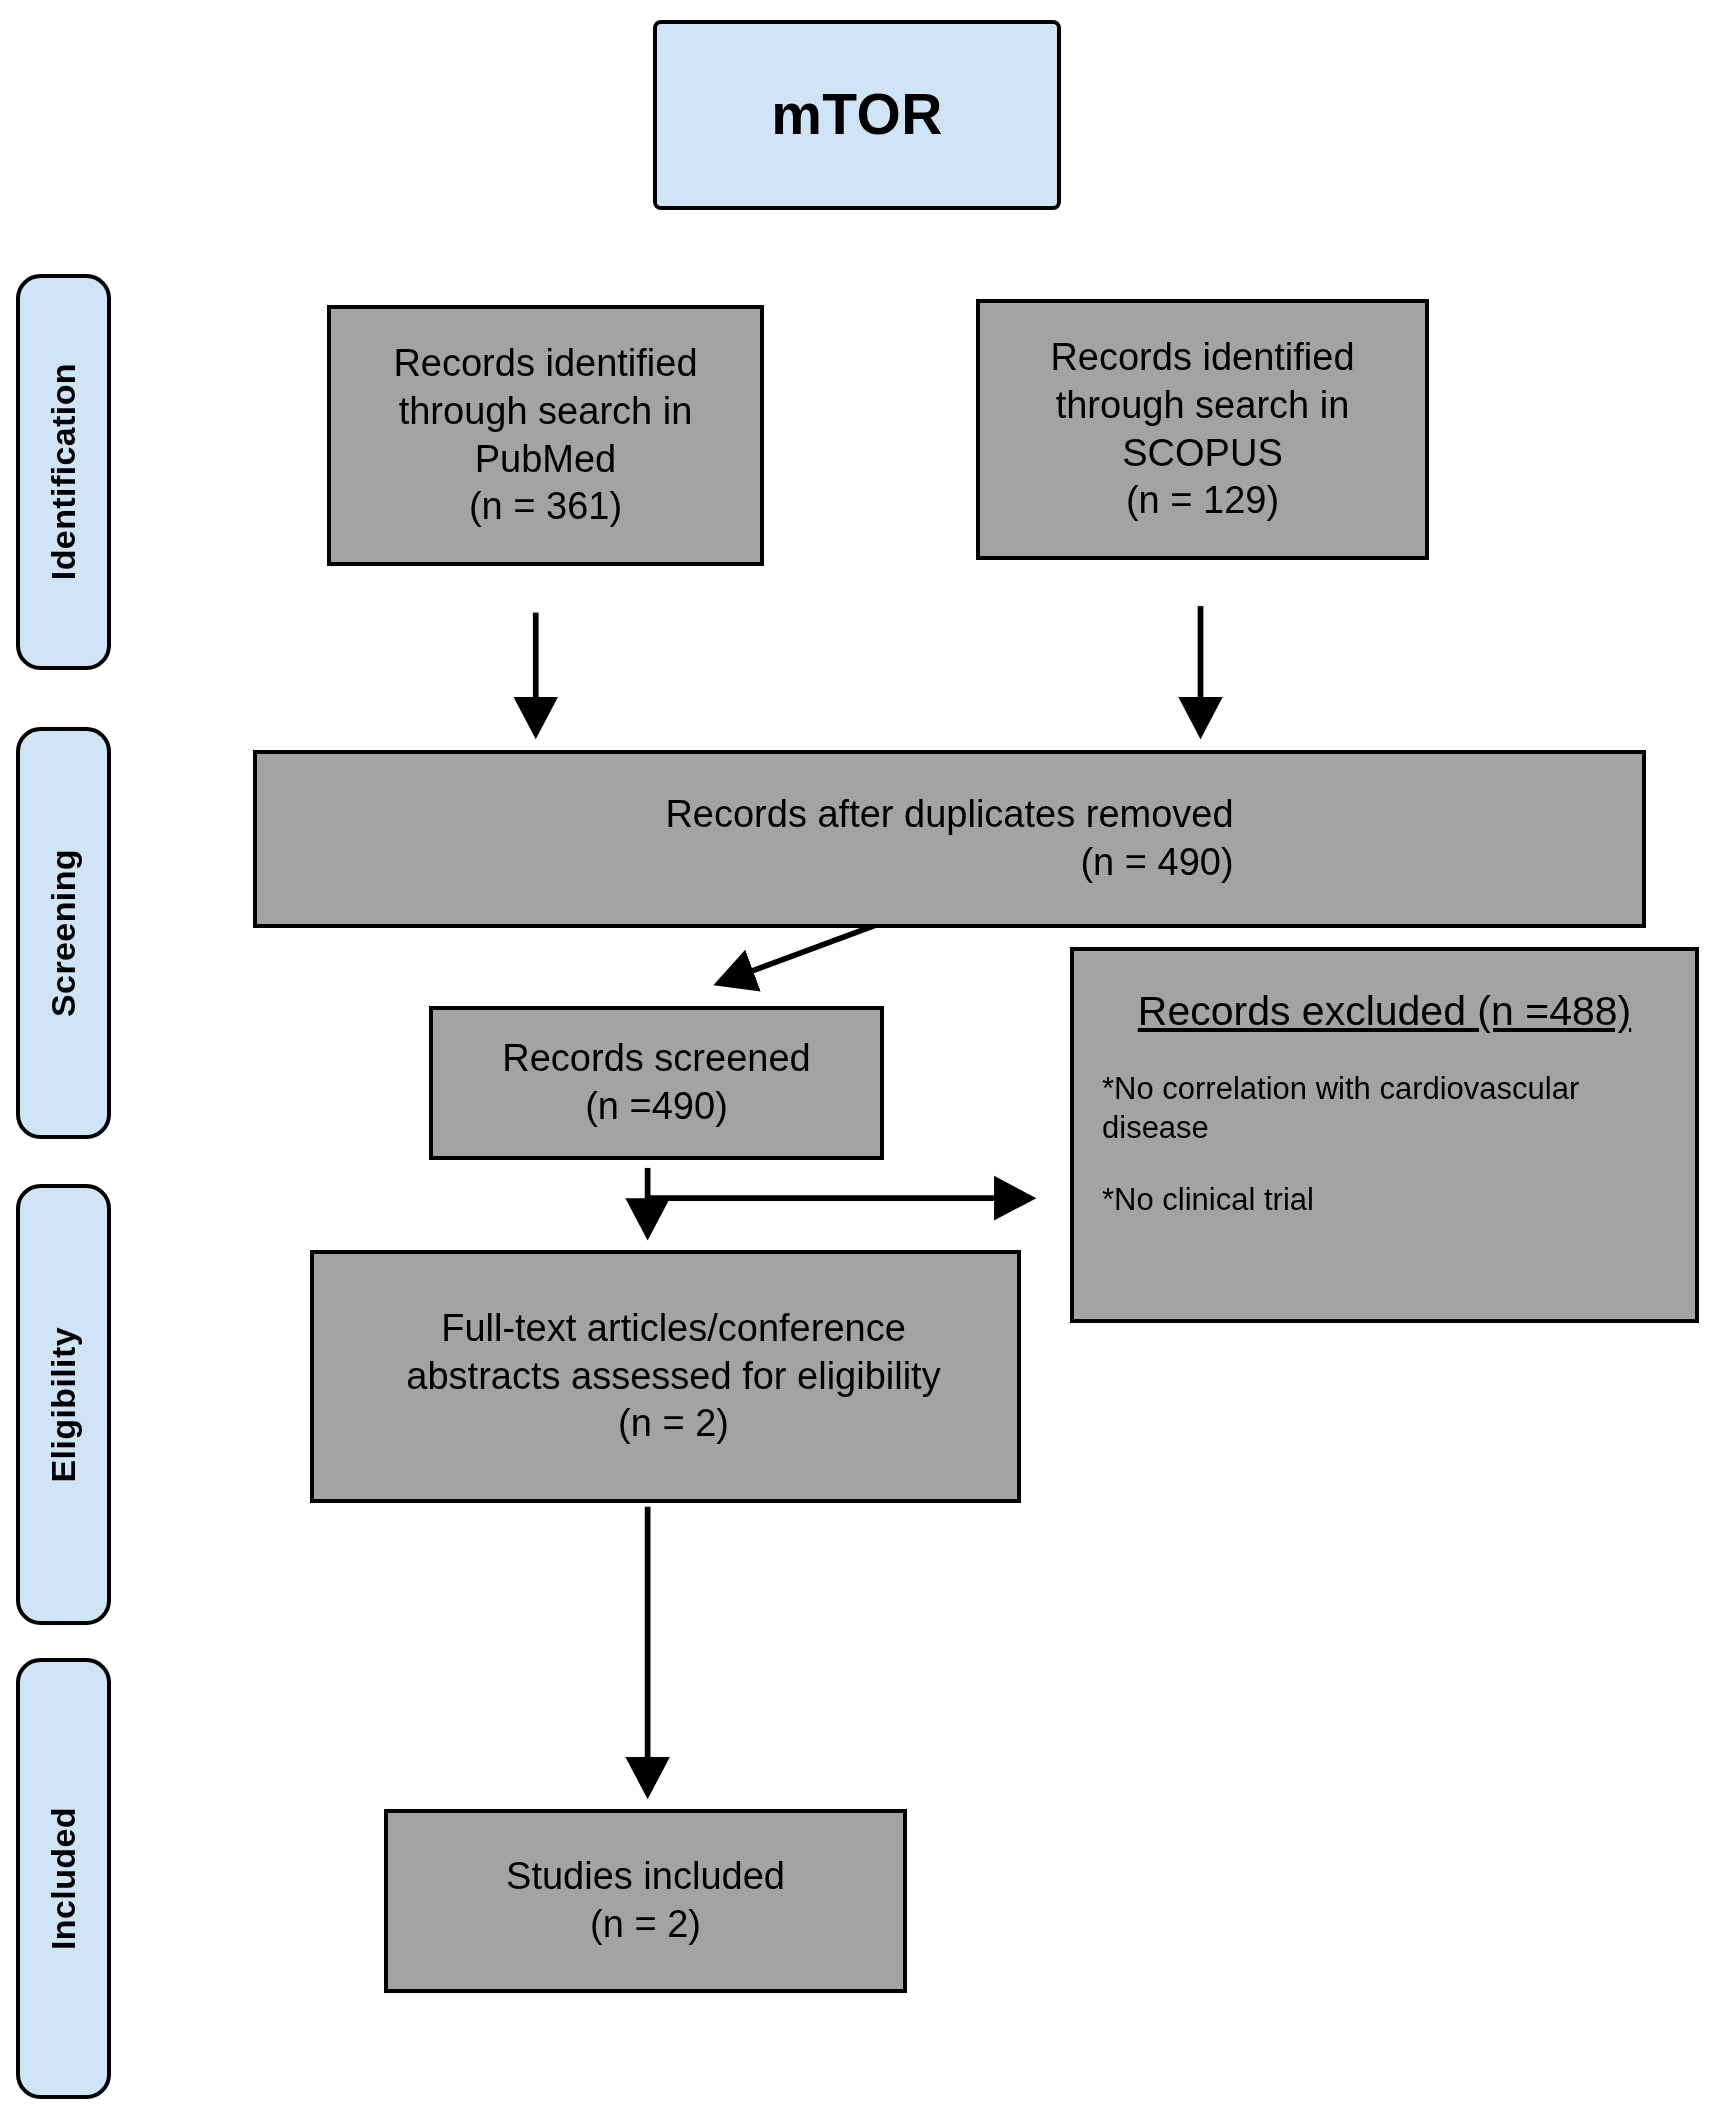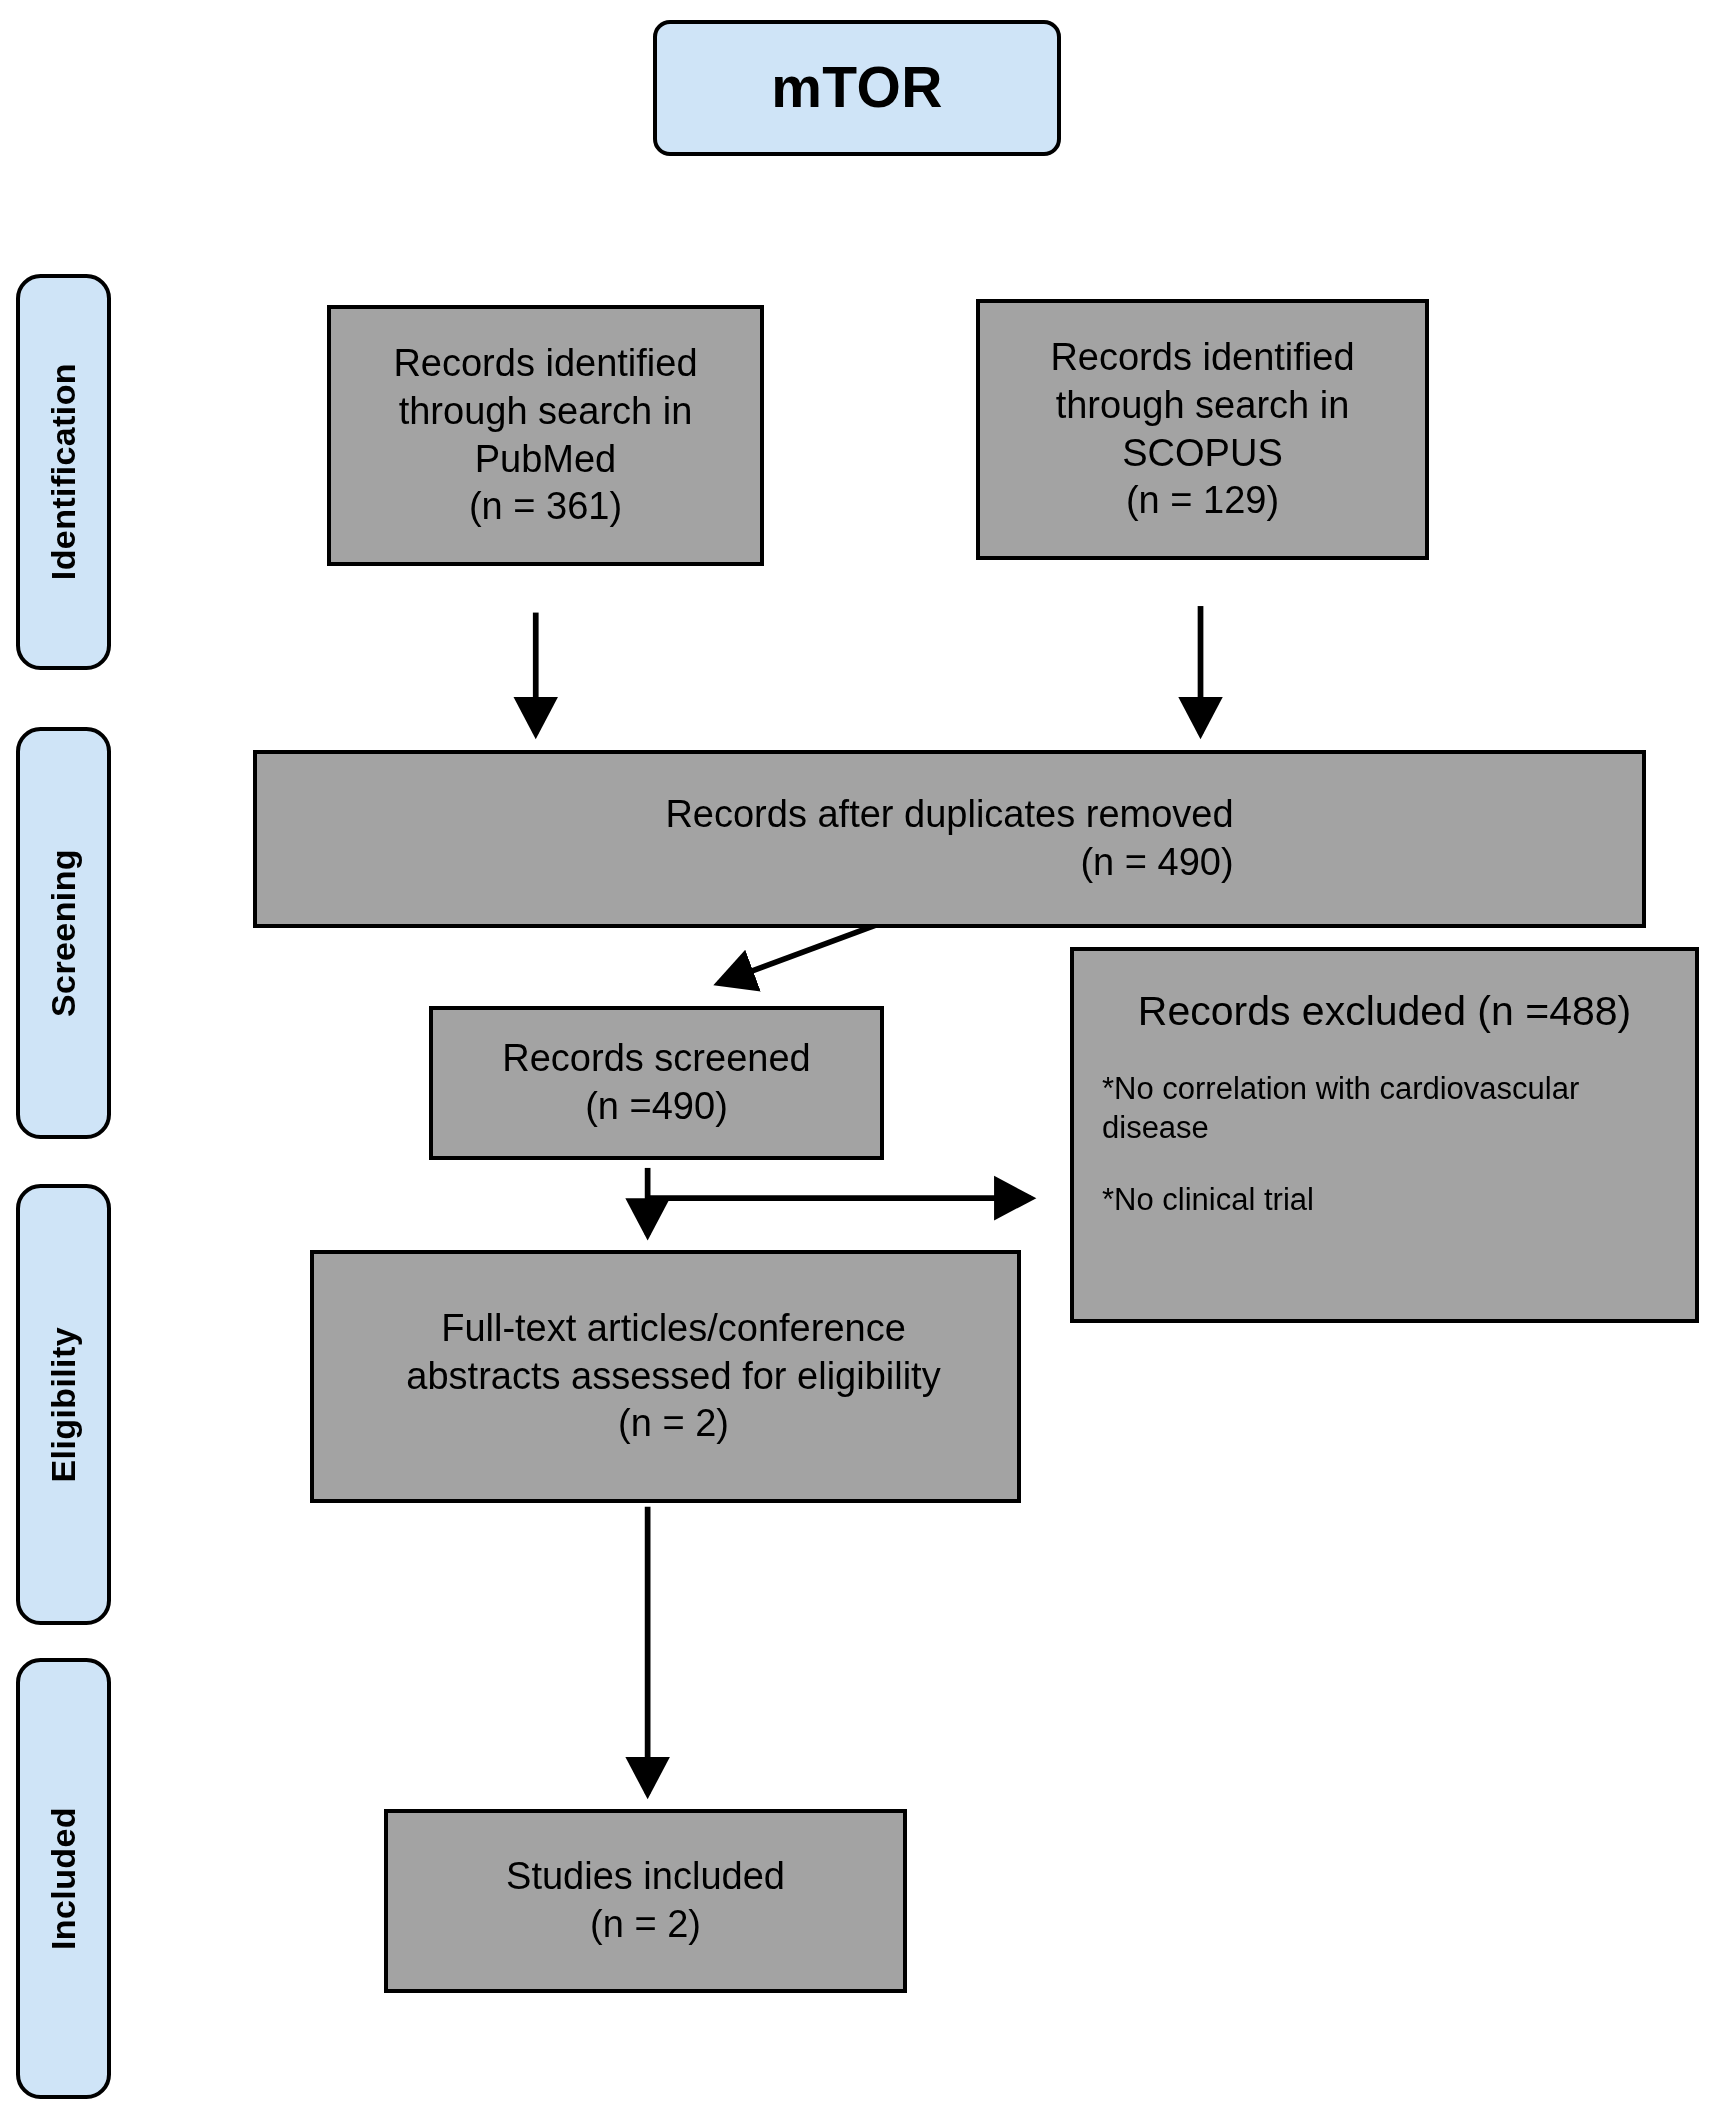--- a/index.html
+++ b/index.html
@@ -6,22 +6,22 @@
   body{width:1733px;height:2108px;position:relative;
        font-family:"Liberation Sans","DejaVu Sans",sans-serif;color:#000;}
   #canvas{position:absolute;inset:0;width:1733px;height:2108px;}
 
   .node{position:absolute;box-sizing:border-box;background:#a3a3a3;
         border:4.1px solid #000;display:flex;align-items:center;
         justify-content:center;text-align:center;}
   .node .txt{white-space:pre-line;line-height:1.26;}
 
   
-  #title-box{left:653px;top:20.4px;width:408px;height:136px;
-             background:#cfe4f7;border:4.9px solid #000;border-radius:17px;text-align:center;}
+  #title-box{left:653px;top:20.4px;width:408px;height:190px;
+             background:#cfe4f7;border:4.9px solid #000;border-radius:8px;text-align:center;}
   #title-box .txt{font-size:57px;font-weight:bold;letter-spacing:0.4px;}
 
   
   .stage{position:absolute;box-sizing:border-box;left:16.3px;width:95px;
          background:#cfe4f7;border:4.9px solid #000;border-radius:24.5px;
          display:flex;align-items:center;justify-content:center;}
   .stage .txt{writing-mode:vertical-rl;transform:rotate(180deg);
               font-size:34px;font-weight:bold;letter-spacing:0.4px;
               white-space:nowrap;}
   #stage-identification{top:274px;height:396px;}
@@ -38,21 +38,21 @@
 
   #box-duplicates{left:253px;top:750px;width:1393px;height:178px;text-align:right;}
   #box-duplicates .txt{font-size:38px;}
 
   #box-screened{left:429px;top:1006px;width:455px;height:154px;}
   #box-screened .txt{font-size:38px;}
 
   #box-excluded{left:1070px;top:947px;width:629px;height:376px;
                 display:block;padding:24.5px 28px 0 28px;}
   #box-excluded .excl-title{font-size:41px;text-align:center;
-                            line-height:1.2;margin:11.4px 0 0 0;}
+                            line-height:1.2;margin:11.4px 0 0 0;text-decoration:underline;}
   #box-excluded .excl-item{font-size:31px;text-align:left;
                            line-height:1.24;margin-top:34px;}
 
   #box-fulltext{left:310px;top:1250px;width:711px;height:253px;padding-left:16px;}
   #box-fulltext .txt{font-size:38px;}
 
   #box-studies{left:384px;top:1809px;width:523px;height:184px;}
   #box-studies .txt{font-size:38px;}
 
   .arrow{position:absolute;}

